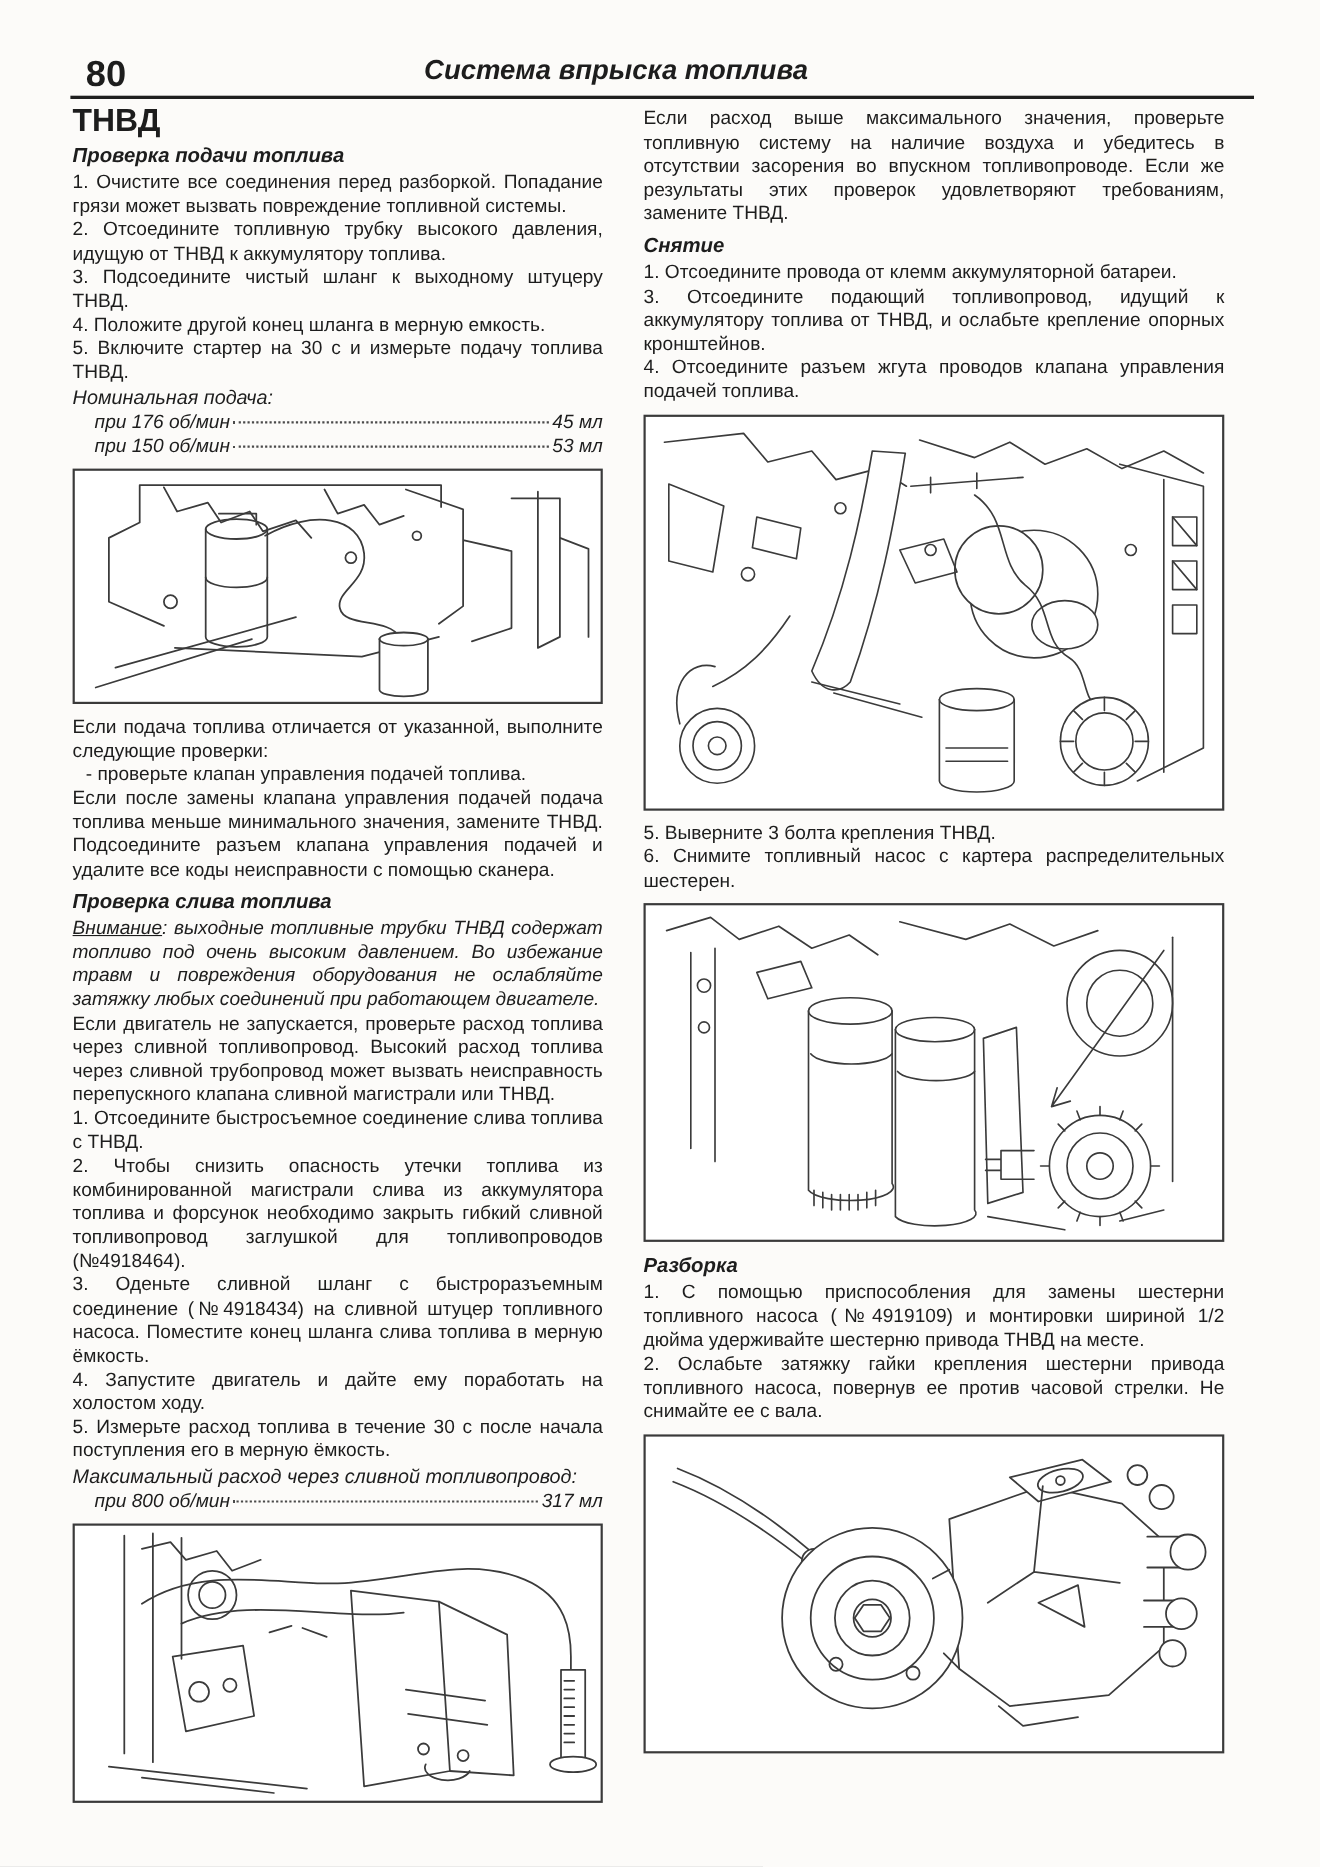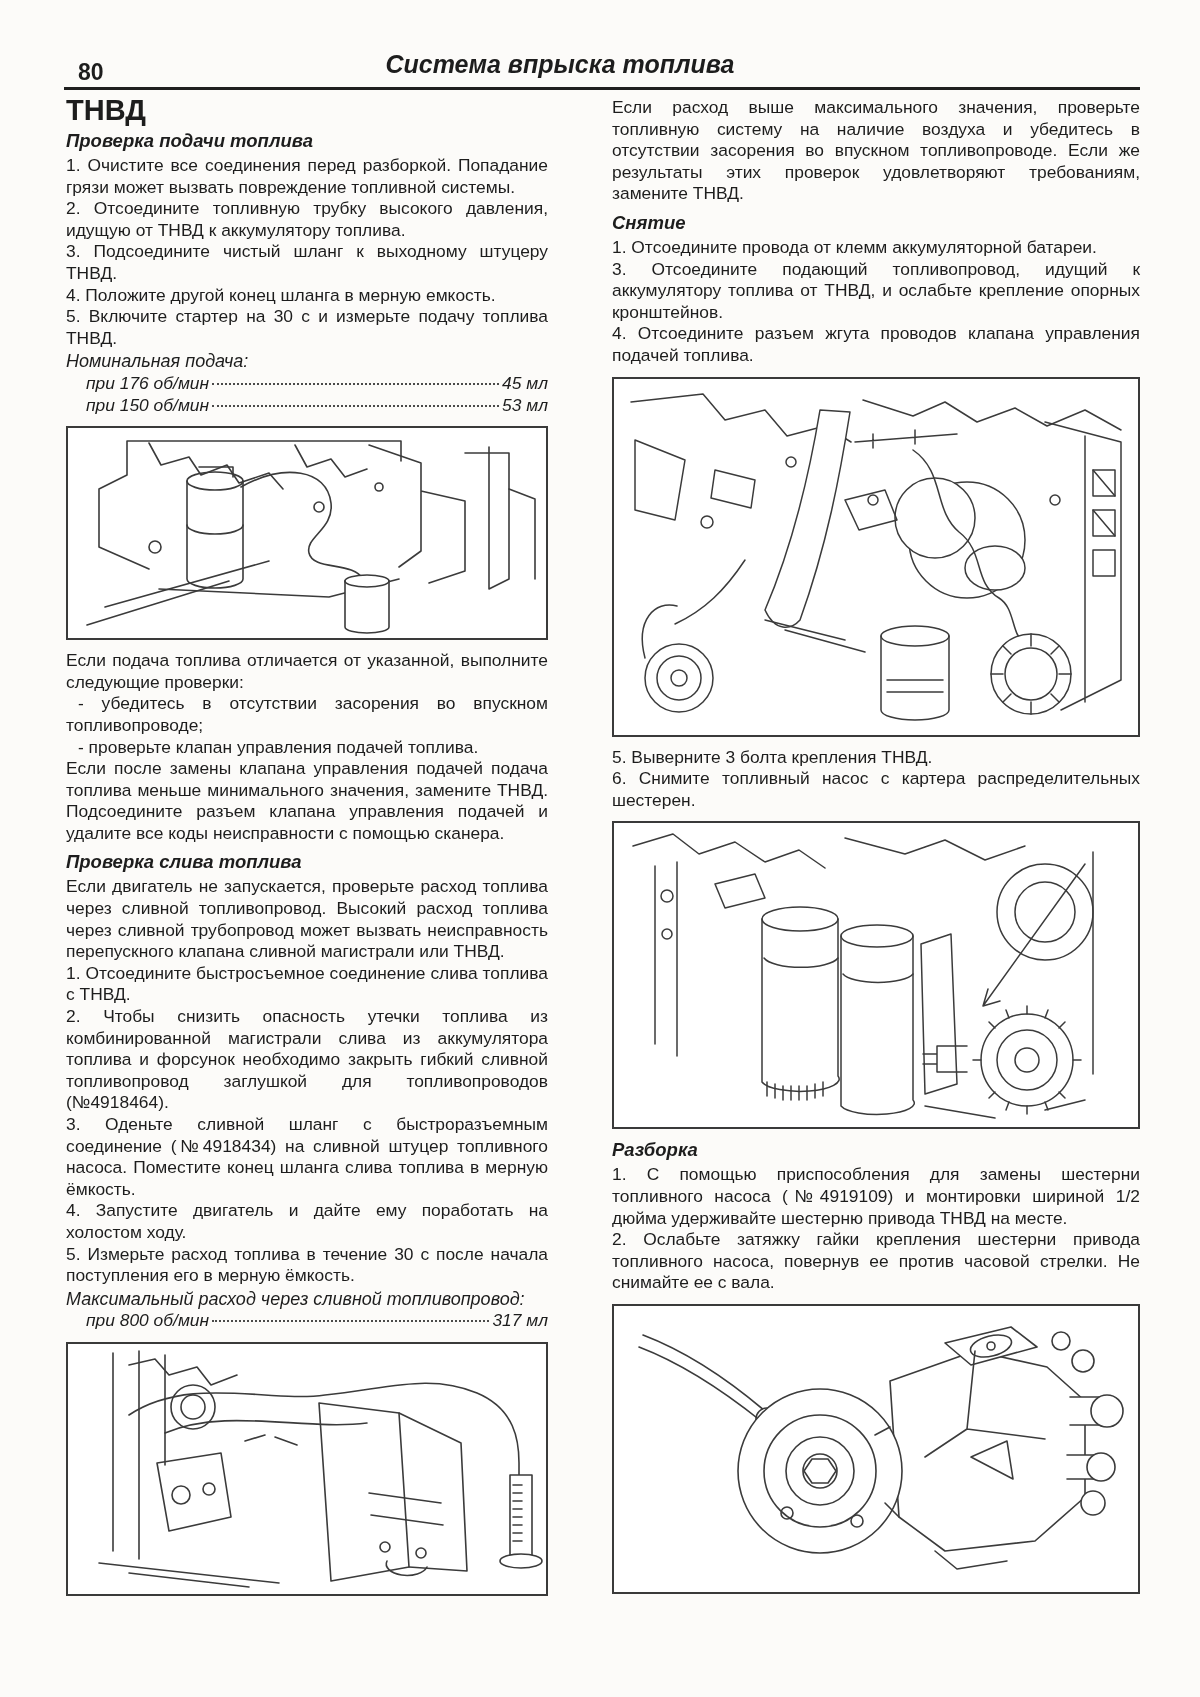--- a/index.html
+++ b/index.html
@@ -2,27 +2,27 @@
 <html lang="ru"><head>
 <meta charset="utf-8">
 <style>
   html,body{margin:0;padding:0;background:#d8d8d6;}
   .page{
     position:relative;width:1200px;height:1697px;margin:0 auto;
     background:#fcfbf9;color:#1d1d1d;
     font-family:"Liberation Sans",sans-serif;overflow:hidden;
   }
   
-  .hdr-num{position:absolute;top:59px;left:78px;font-size:23px;font-weight:700;}
+  .hdr-num{position:absolute;top:48px;left:78px;font-size:33px;font-weight:700;}
   .hdr-title{position:absolute;top:50px;left:0;width:1120px;text-align:center;font-size:25px;font-weight:700;font-style:italic;}
   .hdr-rule{position:absolute;top:87px;left:64px;width:1076px;height:3px;background:#1f1f1f;}
   
   .col{position:absolute;top:97px;}
   .col-left{left:66px;width:482px;}
-  .col-right{left:612px;width:528px;}
+  .col-right{left:585px;width:528px;}
   h2.sec{font-size:29px;font-weight:700;margin:0 0 4px 0;line-height:26px;}
   h3.sub{font-size:18.5px;font-weight:700;font-style:italic;margin:7px 0 3px 0;line-height:22px;}
   p.t{margin:0;font-size:17.4px;line-height:21.6px;text-align:justify;}
   p.bullet{text-indent:12px;}
   .warn{font-style:italic;}
   .warn .u{text-decoration:underline;}
   .spec-title{font-style:italic;font-size:18px;line-height:21.6px;margin:2px 0 0 0;}
   .spec-row{display:flex;align-items:baseline;font-style:italic;font-size:17.4px;line-height:21.6px;padding-left:20px;}
   .spec-row .lead{flex:1;border-bottom:2px dotted #4a4a4a;margin:0 3px;transform:translateY(-4px);}
   .spec-row .val{white-space:nowrap;}
@@ -80,25 +80,25 @@
           <path d="M90,160 L260,168 L330,150"></path>
           <path d="M172,58 C215,34 258,40 262,74 C265,100 236,108 240,124 C244,142 284,132 294,150"></path>
           <path d="M276,152 a22,6 0 1 0 44,0 a22,6 0 1 0 -44,0" fill="#fff"></path>
           <path d="M276,152 V198 a22,6 0 0 0 44,0 V152" fill="#fff"></path>
           <path d="M276,152 a22,6 0 0 0 44,0"></path>
         </g>
       </svg>
     </figure>
 
     <p class="t">Если подача топлива отличается от указанной, выполните следующие проверки:</p>
-    <p class="t bullet">- убедитесь в отсутствии засорения во впускном топливопроводе;</p>
     <p class="t bullet">- проверьте клапан управления подачей топлива.</p>
     <p class="t">Если после замены клапана управления подачей подача топлива меньше минимального значения, замените ТНВД. Подсоедините разъем клапана управления подачей и удалите все коды неисправности с помощью сканера.</p>
 
     <h3 class="sub">Проверка слива топлива</h3>
+    <p class="t warn"><span class="u">Внимание</span><span>: выходные топливные трубки ТНВД содержат топливо под очень высоким давлением. Во избежание травм и повреждения оборудования не ослабляйте затяжку любых соединений при работающем двигателе.</span></p>
     <p class="t">Если двигатель не запускается, проверьте расход топлива через сливной топливопровод. Высокий расход топлива через сливной трубопровод может вызвать неисправность перепускного клапана сливной магистрали или ТНВД.</p>
     <p class="t">1. Отсоедините быстросъемное соединение слива топлива с ТНВД.</p>
     <p class="t">2. Чтобы снизить опасность утечки топлива из комбинированной магистрали слива из аккумулятора топлива и форсунок необходимо закрыть гибкий сливной топливопровод заглушкой для топливопроводов (№4918464).</p>
     <p class="t">3. Оденьте сливной шланг с быстроразъемным соединение (№4918434) на сливной штуцер топливного насоса. Поместите конец шланга слива топлива в мерную ёмкость.</p>
     <p class="t">4. Запустите двигатель и дайте ему поработать на холостом ходу.</p>
     <p class="t">5. Измерьте расход топлива в течение 30 с после начала поступления его в мерную ёмкость.</p>
 
     <p class="spec-title">Максимальный расход через сливной топливопровод:</p>
     <div class="spec-row">
       <span>при 800 об/мин</span>

